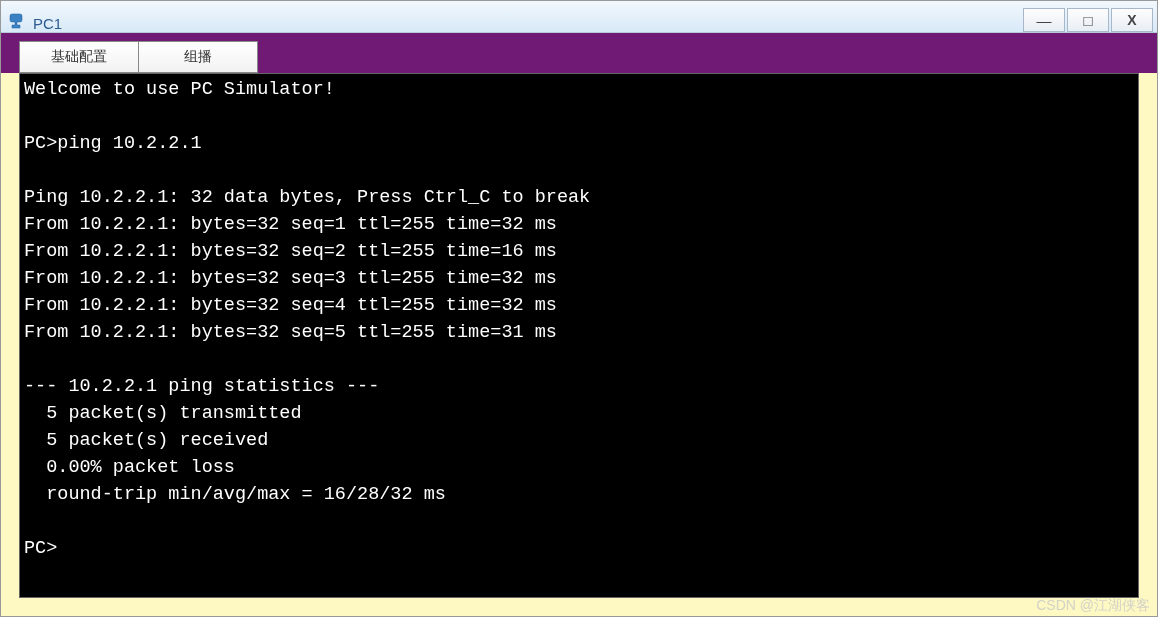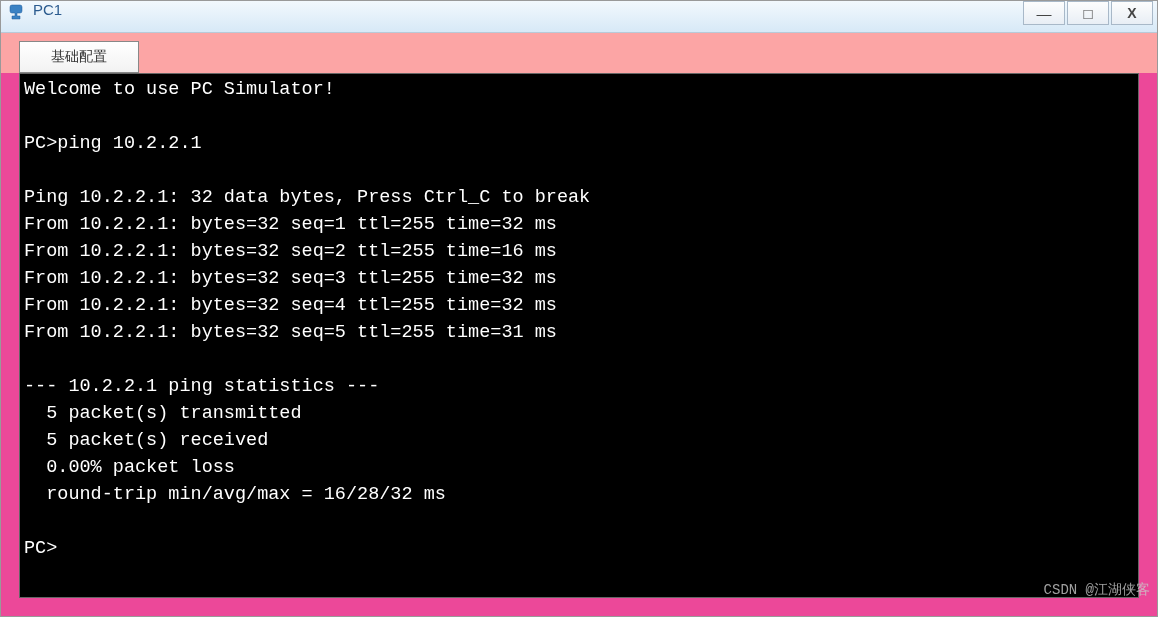--- a/index.html
+++ b/index.html
@@ -19,21 +19,21 @@
       border: 1px solid #999;
       width: 1158px;
       height: 617px;
       display: flex;
       flex-direction: column;
     }
     .titlebar {
       height: 32px;
       background: linear-gradient(to bottom, #f2f8fd 0%, #d7e9f7 100%);
       display: flex;
-      align-items: flex-start;
+      align-items: flex-end;
       padding: 0 4px;
       border-bottom: 1px solid #b8c9d8;
     }
     .titlebar-icon {
       width: 22px;
       height: 22px;
       margin-right: 6px;
       display: flex;
       align-items: center;
       justify-content: center;
@@ -59,21 +59,21 @@
       font-size: 15px;
       color: #444;
       cursor: pointer;
     }
     .window-btn.close {
       font-size: 14px;
       font-weight: bold;
     }
     .tabs-row {
       height: 40px;
-      background: #fca5a5;
+      background: #701a75;
       display: flex;
       align-items: flex-end;
       padding: 6px 18px 0 18px;
       gap: 0;
     }
     .tab {
       min-width: 120px;
       height: 32px;
       border: 1px solid #888;
       background: linear-gradient(to bottom, #ffffff, #f2f2f2);
@@ -88,42 +88,42 @@
     }
     .tab.active {
       background: #fff;
       border-bottom: 1px solid #fff;
       z-index: 2;
       box-shadow: 0 0 4px rgba(100,150,220,0.4);
     }
     .terminal-wrap {
       flex: 1;
       padding: 0 18px 18px 18px;
-      background: #ec4899;
+      background: #fef9c3;
     }
     .terminal {
       width: 100%;
       height: 100%;
       background: #000;
       color: #fff;
       font-family: "Courier New", monospace;
       font-size: 18.5px;
       line-height: 27px;
       padding: 2px 4px;
       white-space: pre;
       overflow: hidden;
       border: 1px solid #666;
     }
     .watermark {
       position: absolute;
       right: 10px;
-      bottom: 20px;
+      bottom: 4px;
       color: rgba(200,200,200,0.8);
       font-size: 14px;
-      font-family: Liberation Mono, monospace;
+      font-family: Liberation Sans, sans-serif;
     }
   </style>
 </head>
 <body>
 
 <div class="window">
 
   <div class="titlebar">
     <div class="titlebar-icon">
       <svg width="20" height="20" viewBox="0 0 20 20">
@@ -133,20 +133,21 @@
     <div class="titlebar-title">PC1</div>
     <div class="window-controls">
       <div class="window-btn">—</div>
       <div class="window-btn">□</div>
       <div class="window-btn close">X</div>
     </div>
   </div>
 
   <div class="tabs-row">
     <div class="tab">基础配置</div>
+    <div class="tab">组播</div>
   </div>
 
   <div class="terminal-wrap">
     <div class="terminal" id="terminal">Welcome to use PC Simulator!
 
 PC&gt;ping 10.2.2.1
 
 Ping 10.2.2.1: 32 data bytes, Press Ctrl_C to break
 From 10.2.2.1: bytes=32 seq=1 ttl=255 time=32 ms
 From 10.2.2.1: bytes=32 seq=2 ttl=255 time=16 ms

